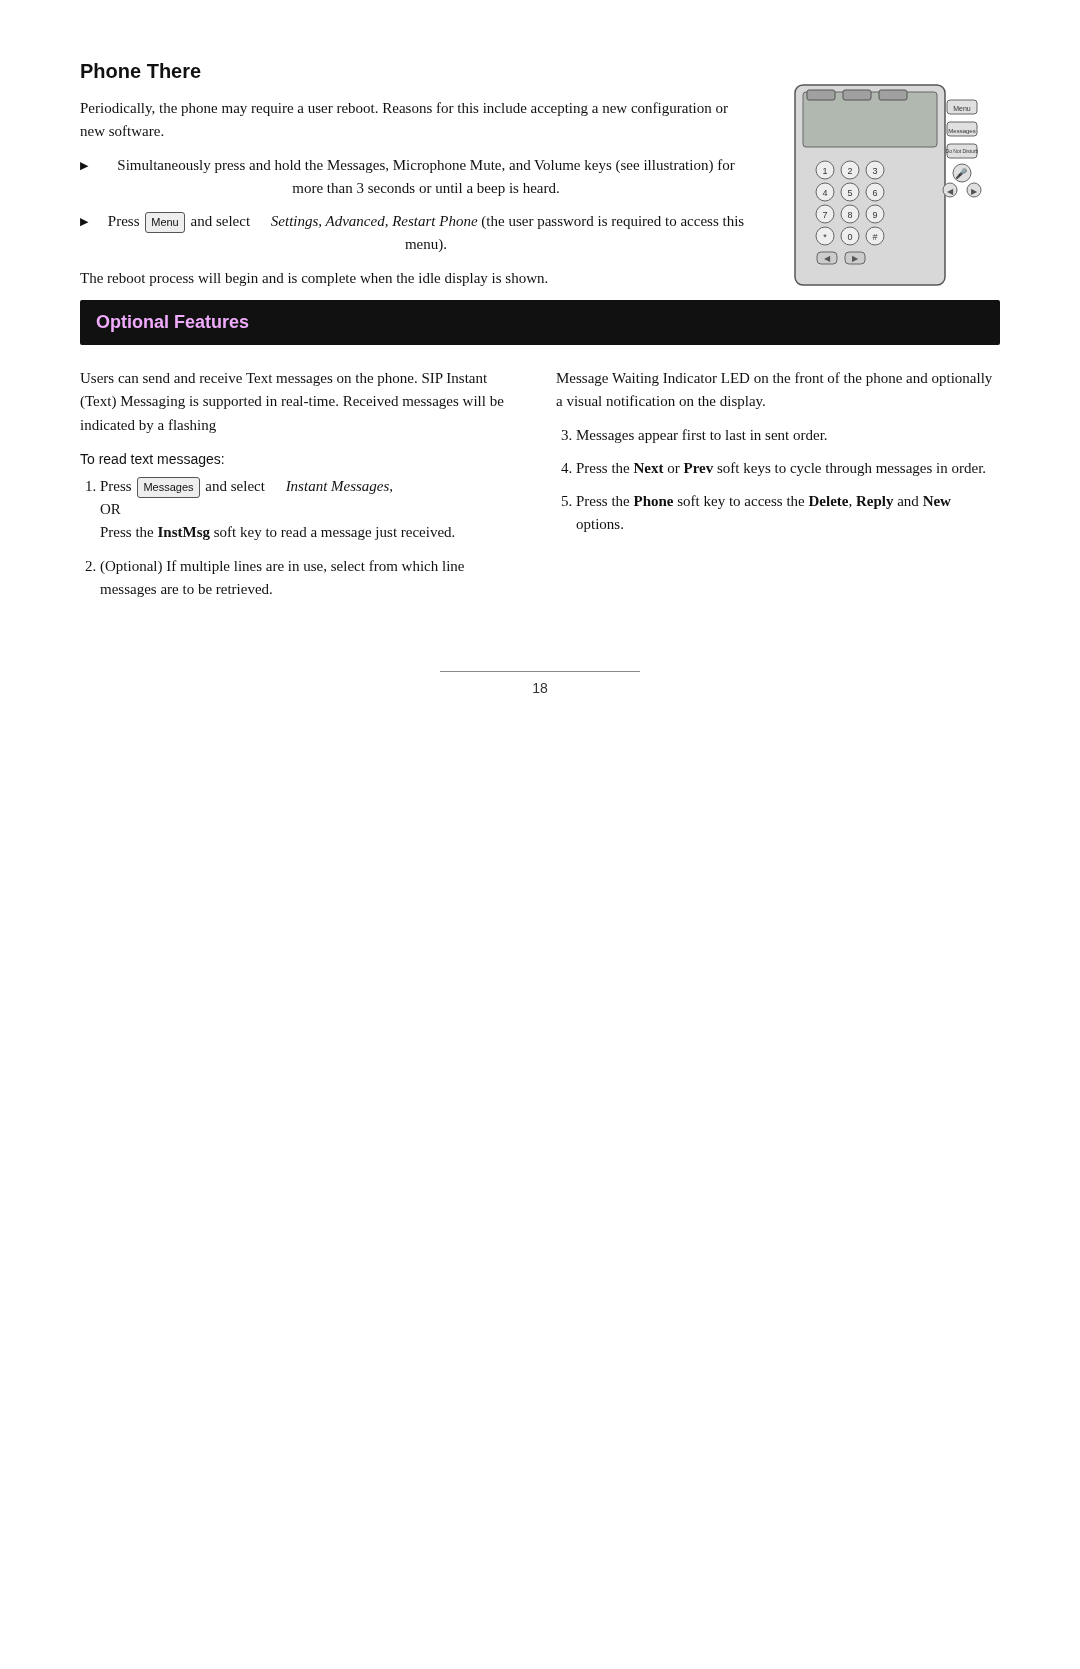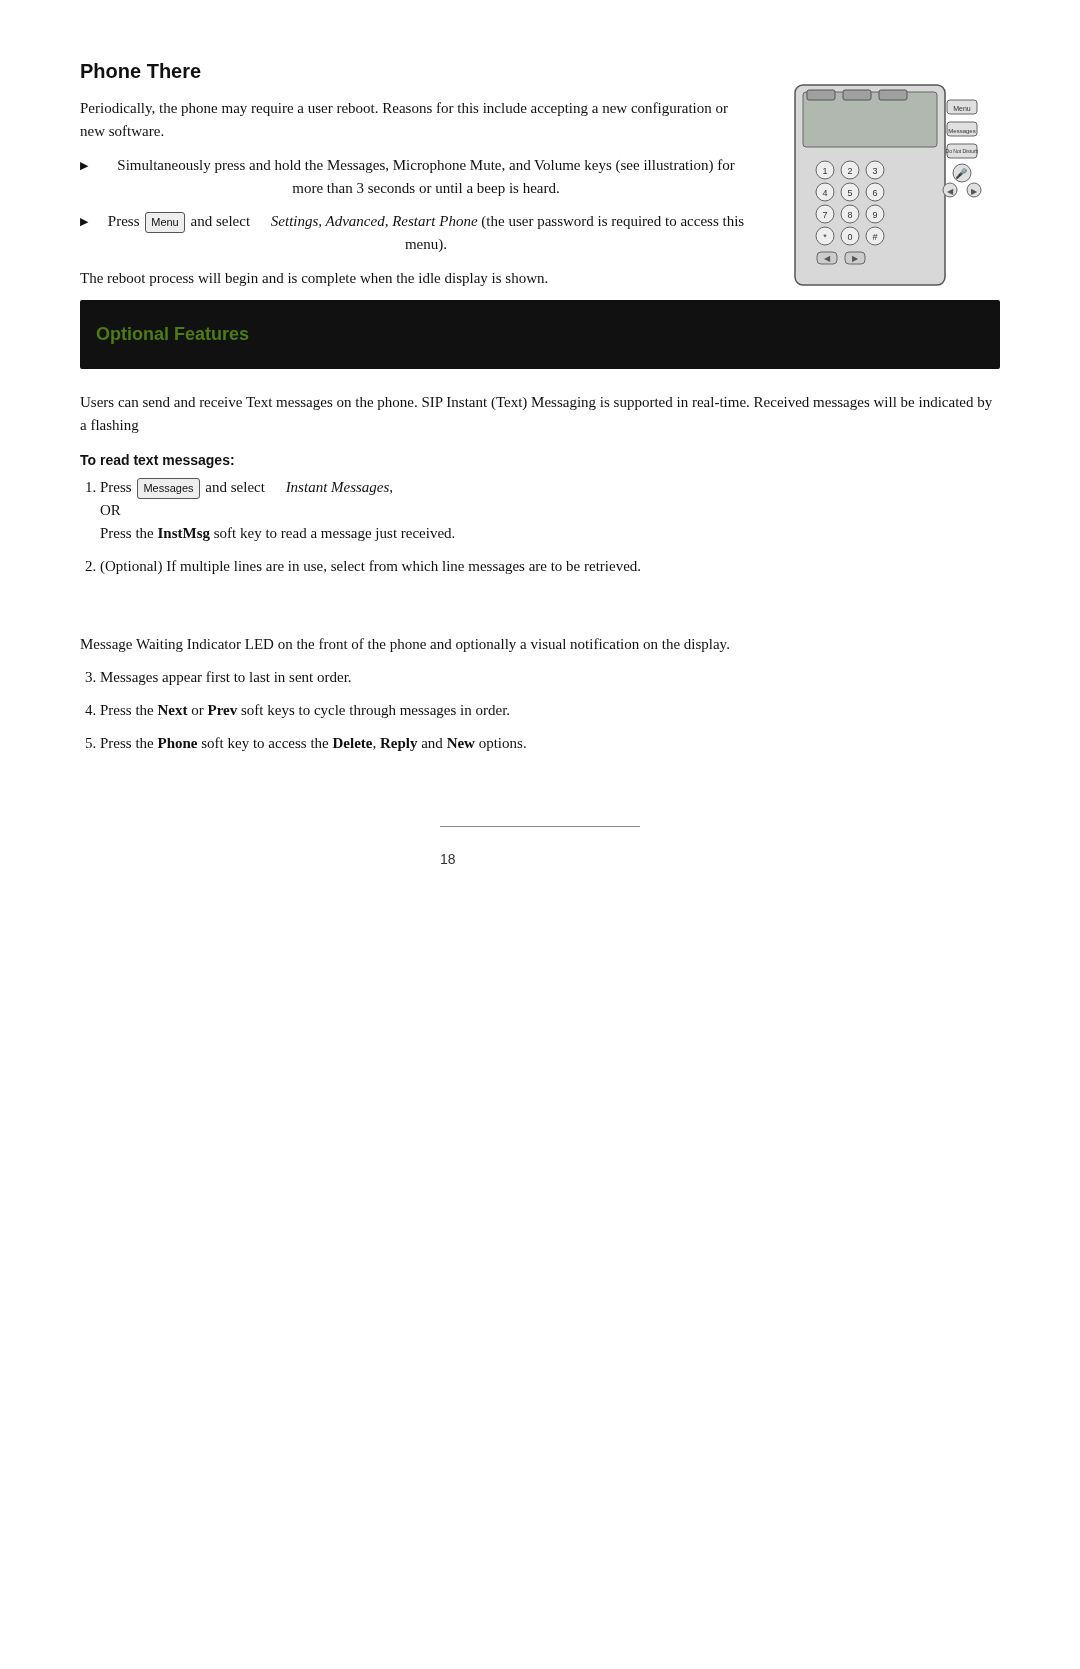--- a/index.html
+++ b/index.html
@@ -80,71 +80,71 @@
       padding: 14px 18px;
       margin: 22px 0 30px 0;
       font-style: italic;
       line-height: 1.55;
       font-size: 14px;
     }
 
     
     .optional-banner {
       background: #111;
-      color: #4d7c0f;
+      color: #f0abfc;
       font-family: Arial, Helvetica, sans-serif;
       font-weight: bold;
       font-size: 18px;
-      padding: 24px 16px;
+      padding: 12px 16px;
       margin-bottom: 22px;
       border-radius: 2px;
     }
 
     
     .subsection-title {
       font-family: Arial, Helvetica, sans-serif;
       font-weight: bold;
       font-size: 18px;
       margin-bottom: 12px;
     }
 
     .two-col-text {
       display: flex;
-      gap: 44px;
-      flex-direction: column;
+      gap: 32px;
     }
     .two-col-text .col {
       flex: 1 1 0;
     }
 
     .bold-label {
       font-family: Arial, Helvetica, sans-serif;
-      font-weight: bold;
+      font-weight: normal;
       font-size: 14px;
       margin: 14px 0 8px 0;
     }
 
     ol.numbered-list {
       padding-left: 20px;
       margin: 0;
     }
     ol.numbered-list li {
       margin-bottom: 10px;
       line-height: 1.55;
     }
     .text-italic { font-style: italic; margin-left: 17px; }
 
     
     .page-footer {
+      text-align: center;
       margin-top: 60px;
       font-family: Arial, Helvetica, sans-serif;
       font-size: 14px;
       color: #333;
       border-top: 1px solid #888;
-      padding-top: 24px;
+      padding-top: 8px;
       width: 200px;
       margin-left: auto;
       margin-right: auto;
     }
 
     
     .phone-svg {
       width: 210px;
       height: 230px;
     }

